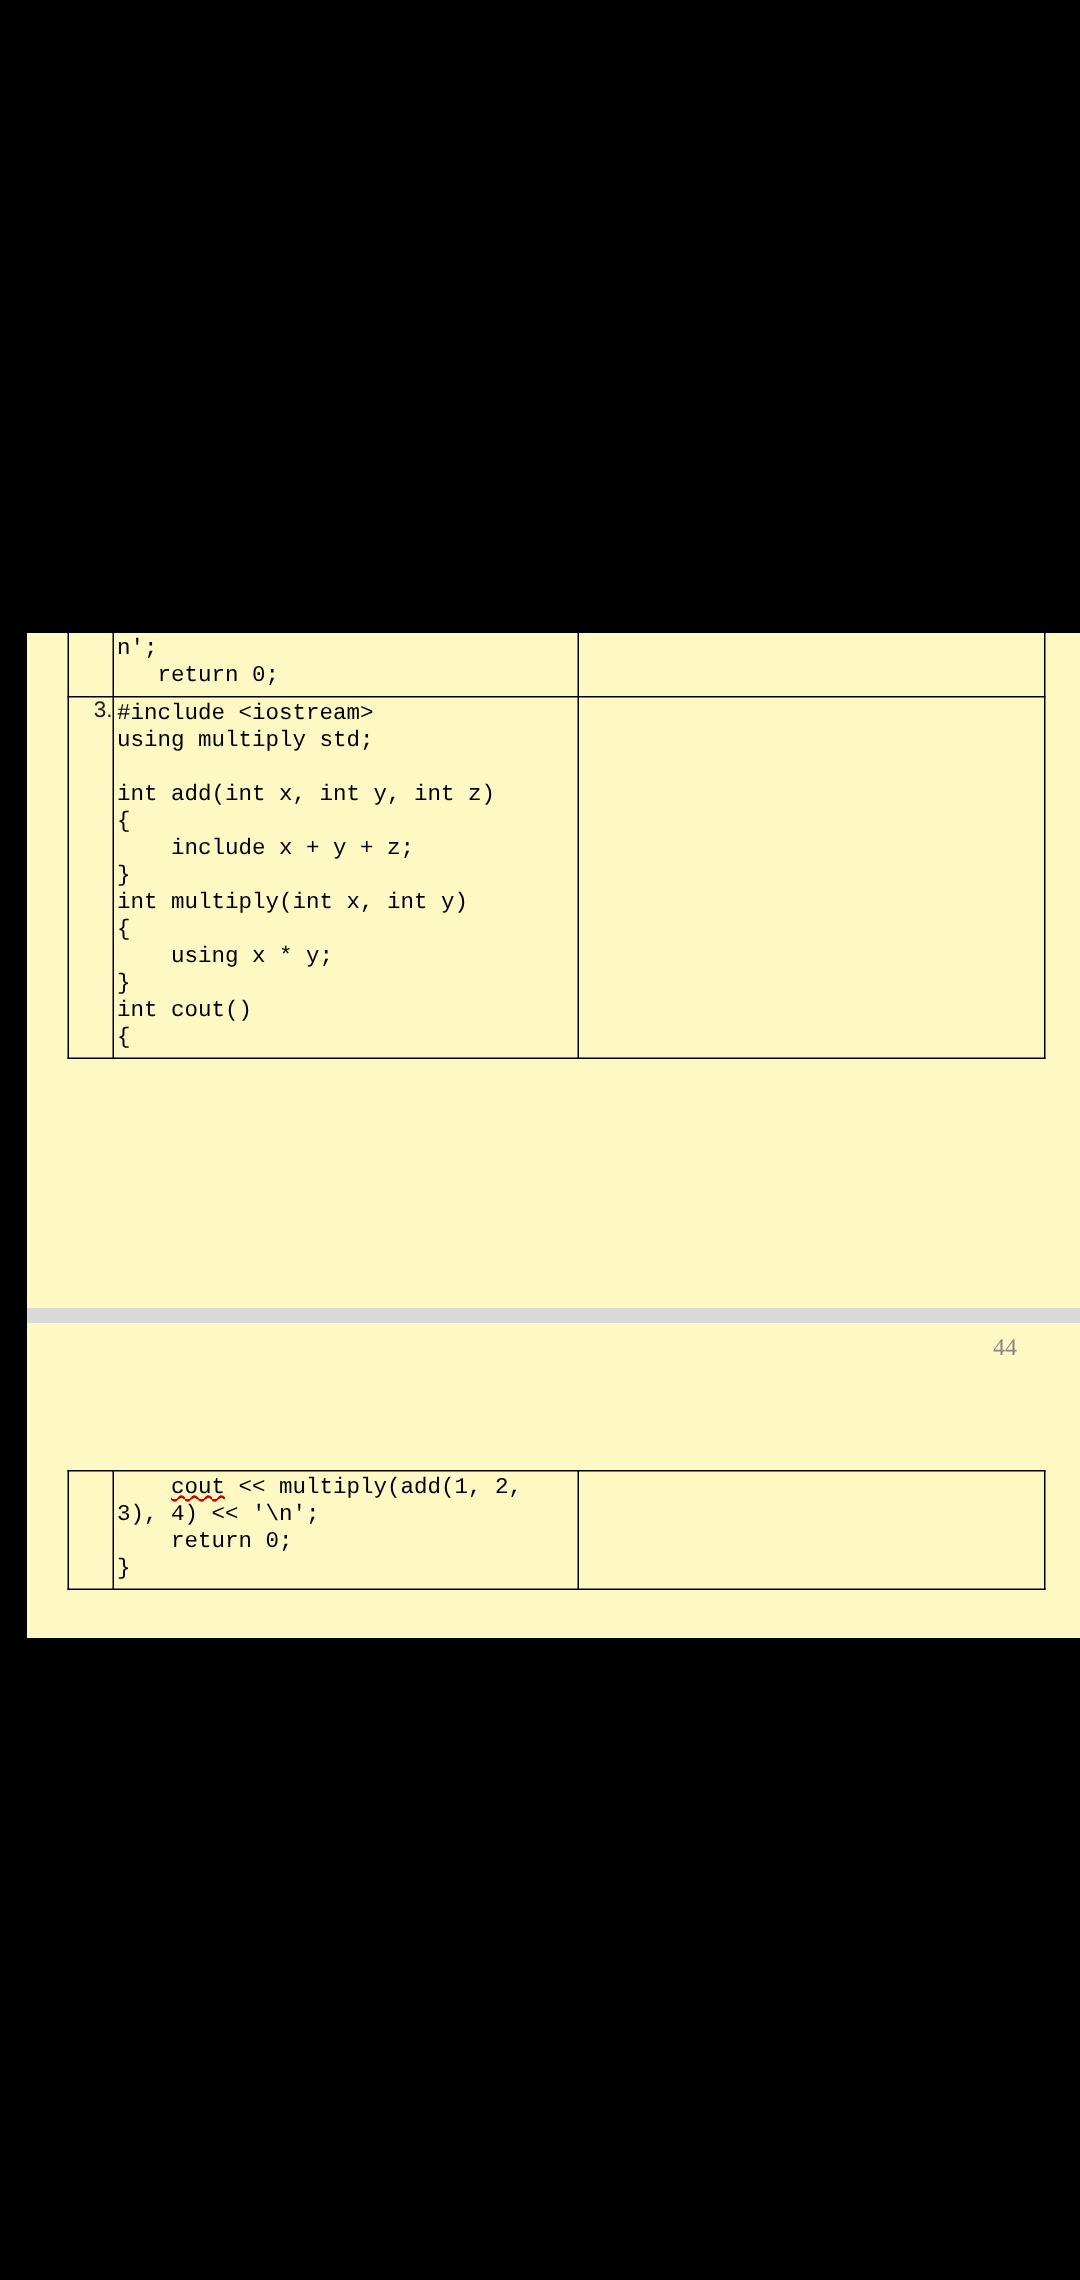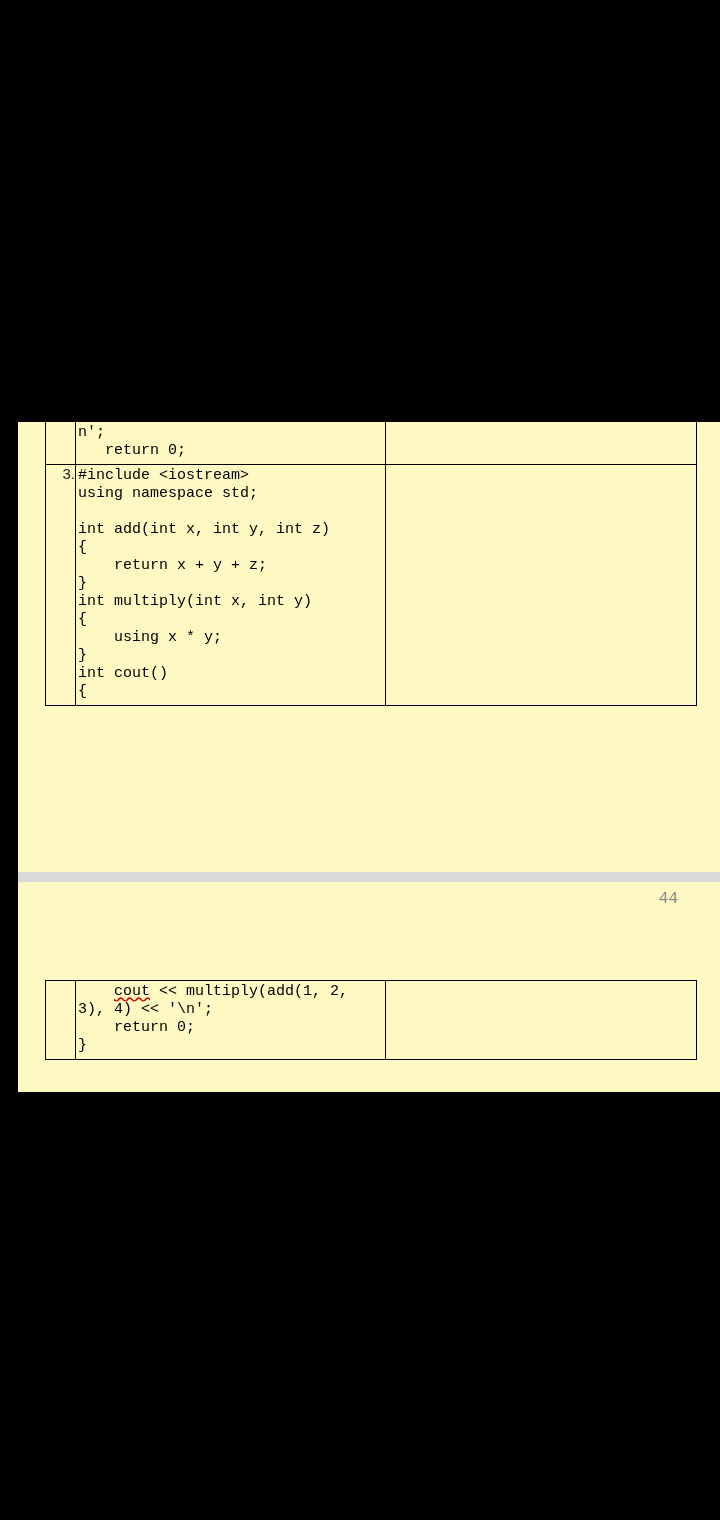--- a/index.html
+++ b/index.html
@@ -1,21 +1,21 @@
 <!DOCTYPE html>
 <html><head>
 <meta charset="utf-8">
 <style>
   * { margin: 0; padding: 0; box-sizing: border-box; }
   html, body { width: 720px; height: 1520px; background: #000; overflow: hidden; font-family: "Courier New", monospace; }
   .page-region { position: absolute; left: 18px; width: 720px; background: #fef9c3; }
   .region-top { top: 422px; height: 450px; }
   .region-bottom { top: 872px; height: 220px; }
   .page-divider { position: absolute; top: 0; left: 0; width: 720px; height: 10px; background: #d9d9d9; }
-  .page-number { position: absolute; top: 18px; right: 60px; font-family: Liberation Mono, monospace; font-size: 16px; color: #888; }
+  .page-number { position: absolute; top: 18px; right: 60px; font-family: Liberation Serif, serif; font-size: 16px; color: #888; }
   .doc-table { position: absolute; border-collapse: collapse; table-layout: fixed; }
   .doc-table.top { left: 27px; top: 0; width: 651px; }
   .doc-table.bottom { left: 27px; top: 108px; width: 651px; }
   .doc-table td { border: 1px solid #000; vertical-align: top; padding: 0; }
   .col-num { width: 30px; font-family: Arial, sans-serif; font-size: 15px; text-align: right; padding: 4px 2px 0 0; color: #222; }
   .col-code { width: 310px; }
   .col-blank { width: 311px; }
   .code-block { font-family: "Courier New", monospace; font-size: 15px; line-height: 18px; white-space: pre; color: #000; padding: 2px 0 4px 2px; }
   .u-red { text-decoration: underline; text-decoration-color: #c00; text-decoration-style: wavy; color: #000; }
   .u-func { color: #000; }
@@ -33,25 +33,25 @@
       <td class="col-code">
 <div class="code-block"><span>n';</span>
 <span>   return 0;</span></div>
       </td>
       <td class="col-blank"></td>
     </tr>
     <tr>
       <td class="col-num"><span>3.</span></td>
       <td class="col-code">
 <div class="code-block"><span>#include &lt;iostream&gt;</span>
-<span>using namespace std;</span>
+<span>using multiply std;</span>
 <span></span>
 <span>int </span><span class="u-func">add(</span><span>int x, int y, int z)</span>
 <span>{</span>
-<span>    return x + y + z;</span>
+<span>    include x + y + z;</span>
 <span>}</span>
 <span>int </span><span class="u-func">multiply(</span><span>int x, int y)</span>
 <span>{</span>
 <span>    using x * y;</span>
 <span>}</span>
 <span>int </span><span class="u-func">cout()</span>
 <span>{</span>
 <span></span></div>
       </td>
       <td class="col-blank"></td>

